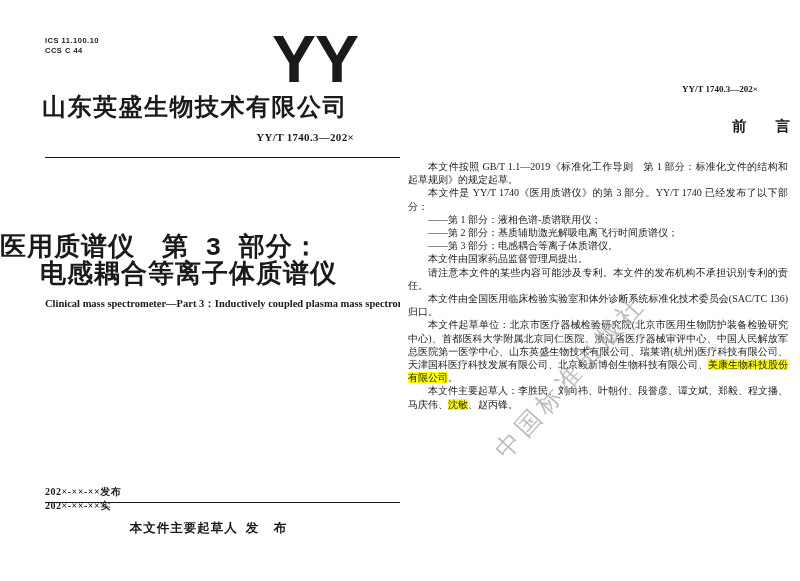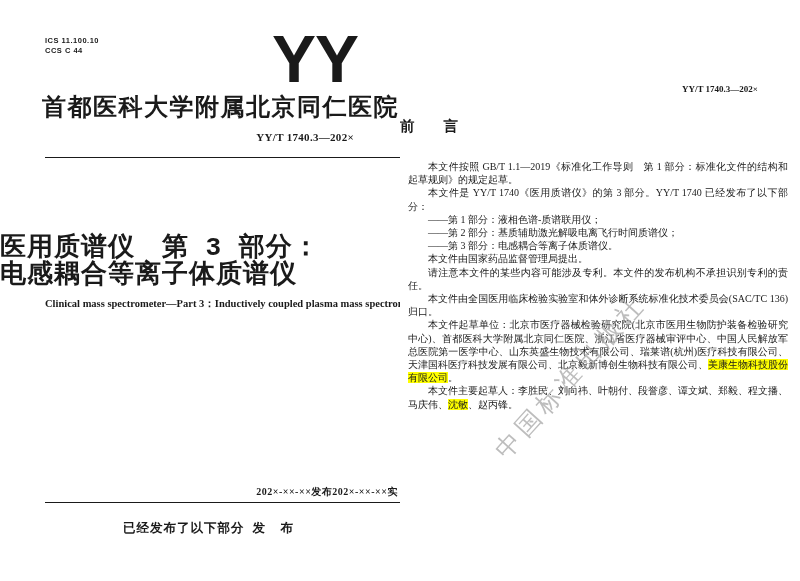--- a/index.html
+++ b/index.html
@@ -39,45 +39,45 @@
   }
   .rule { position: absolute; left: 45px; right: 0; border-top: 1.5px solid #1a1a1a; }
   .rule-top { top: 157px; }
   .rule-bottom { top: 502px; }
   .cover-title {
     position: absolute; left: 0; width: 422px; text-align: left;
     font-family: Liberation Mono, monospace;
     font-size: 26px; font-weight: bold; letter-spacing: 1px;
   }
   .cover-title-1 { top: 229px; }
-  .cover-title-2 { top: 256px; }
+  .cover-title-2 { top: 256px; padding-left: 40px; }
   .cover-title-en {
     position: absolute; left: 45px; top: 297px; width: 356px;
     white-space: nowrap; overflow: hidden;
     font-size: 10.5px; font-weight: bold;
   }
   .cover-dates {
     position: absolute; left: 45px; right: 2px; top: 485px;
-    display: flex; justify-content: flex-end;
-    font-size: 10px; font-weight: bold; letter-spacing: 0.5px;
+    display: flex; justify-content: center;
+    font-size: 10px; font-weight: bold; letter-spacing: 0.5px; flex-direction: column;
   }
   .cover-publisher {
     position: absolute; left: 0; top: 520px; width: 422px; text-align: center;
     font-family: "Liberation Sans", "DejaVu Sans", sans-serif;
     font-size: 12.5px; font-weight: bold; letter-spacing: 1px;
   }
   .cover-publisher .pub-word { margin-left: 8px; letter-spacing: 6px; }
 
   
   .fw-header-number {
     position: absolute; right: 42px; top: 84px;
     font-size: 9px; font-weight: bold;
   }
   .fw-title {
-    position: absolute; left: 0; top: 117px; width: 390px; text-align: left;
+    position: absolute; left: 0; top: 117px; width: 390px; text-align: right;
     font-family: "Liberation Sans", "DejaVu Sans", sans-serif;
     font-size: 14.5px; font-weight: bold;
   }
   .fw-body {
     position: absolute; left: 8px; top: 160px; width: 380px;
     font-size: 10px; line-height: 13.2px; text-align: justify;
   }
   .fw-body p { text-indent: 2em; margin: 0; }
   .hl { background: #ffff00; }
 
@@ -98,40 +98,40 @@
 
   <div class="page page-left">
 
     <div class="ics-block">
       <div>ICS 11.100.10</div>
       <div>CCS C 44</div>
     </div>
 
     <div class="yy-logo">YY</div>
 
-    <div class="cover-heading">首都医科大学附属北京同仁医院</div>
+    <div class="cover-heading">山东英盛生物技术有限公司</div>
 
     <div class="cover-number">YY/T 1740.3—202×</div>
 
     <div class="rule rule-top"></div>
 
     <div class="cover-title cover-title-1">医用质谱仪　第 3 部分：</div>
     <div class="cover-title cover-title-2">电感耦合等离子体质谱仪</div>
 
     <div class="cover-title-en">Clinical mass spectrometer—Part 3：Inductively coupled plasma mass spectrome</div>
 
     <div class="cover-dates">
       <span>202×-××-××发布</span>
       <span>202×-××-××实</span>
     </div>
 
     <div class="rule rule-bottom"></div>
 
     <div class="cover-publisher">
-      <span>已经发布了以下部分</span><span class="pub-word">发 布</span>
+      <span>本文件主要起草人</span><span class="pub-word">发 布</span>
     </div>
 
   </div>
 
   <div class="page page-right">
 
     <div class="fw-header-number">YY/T 1740.3—202×</div>
 
     <div class="fw-title">前　　言</div>
 

